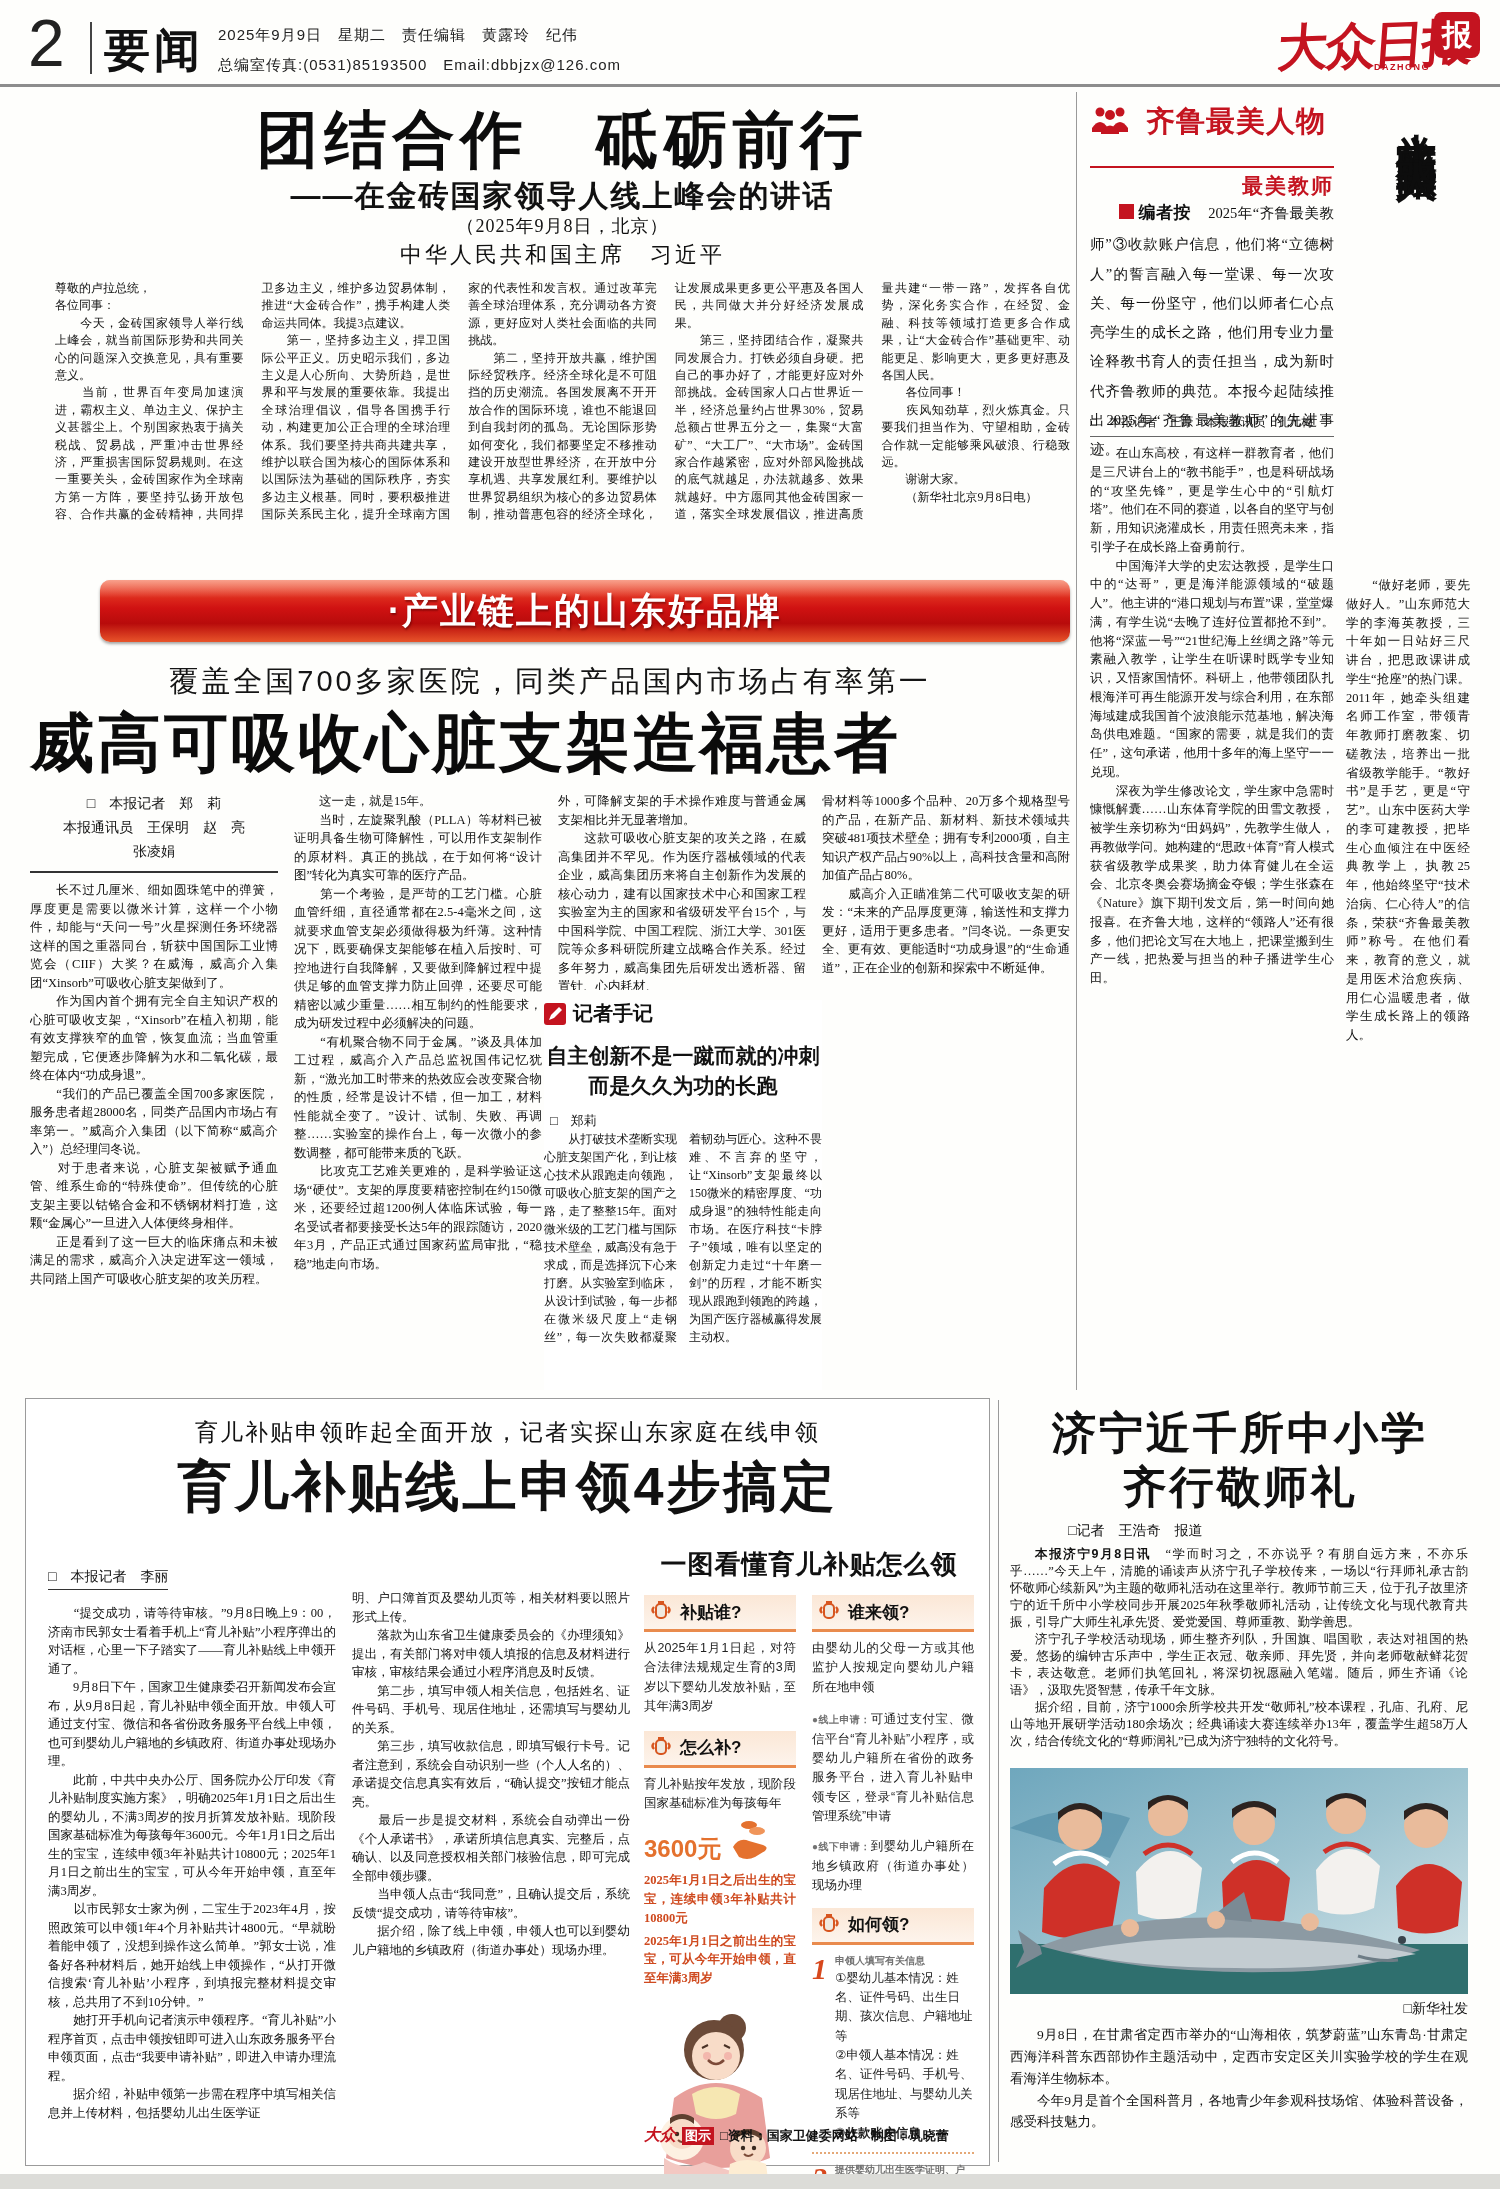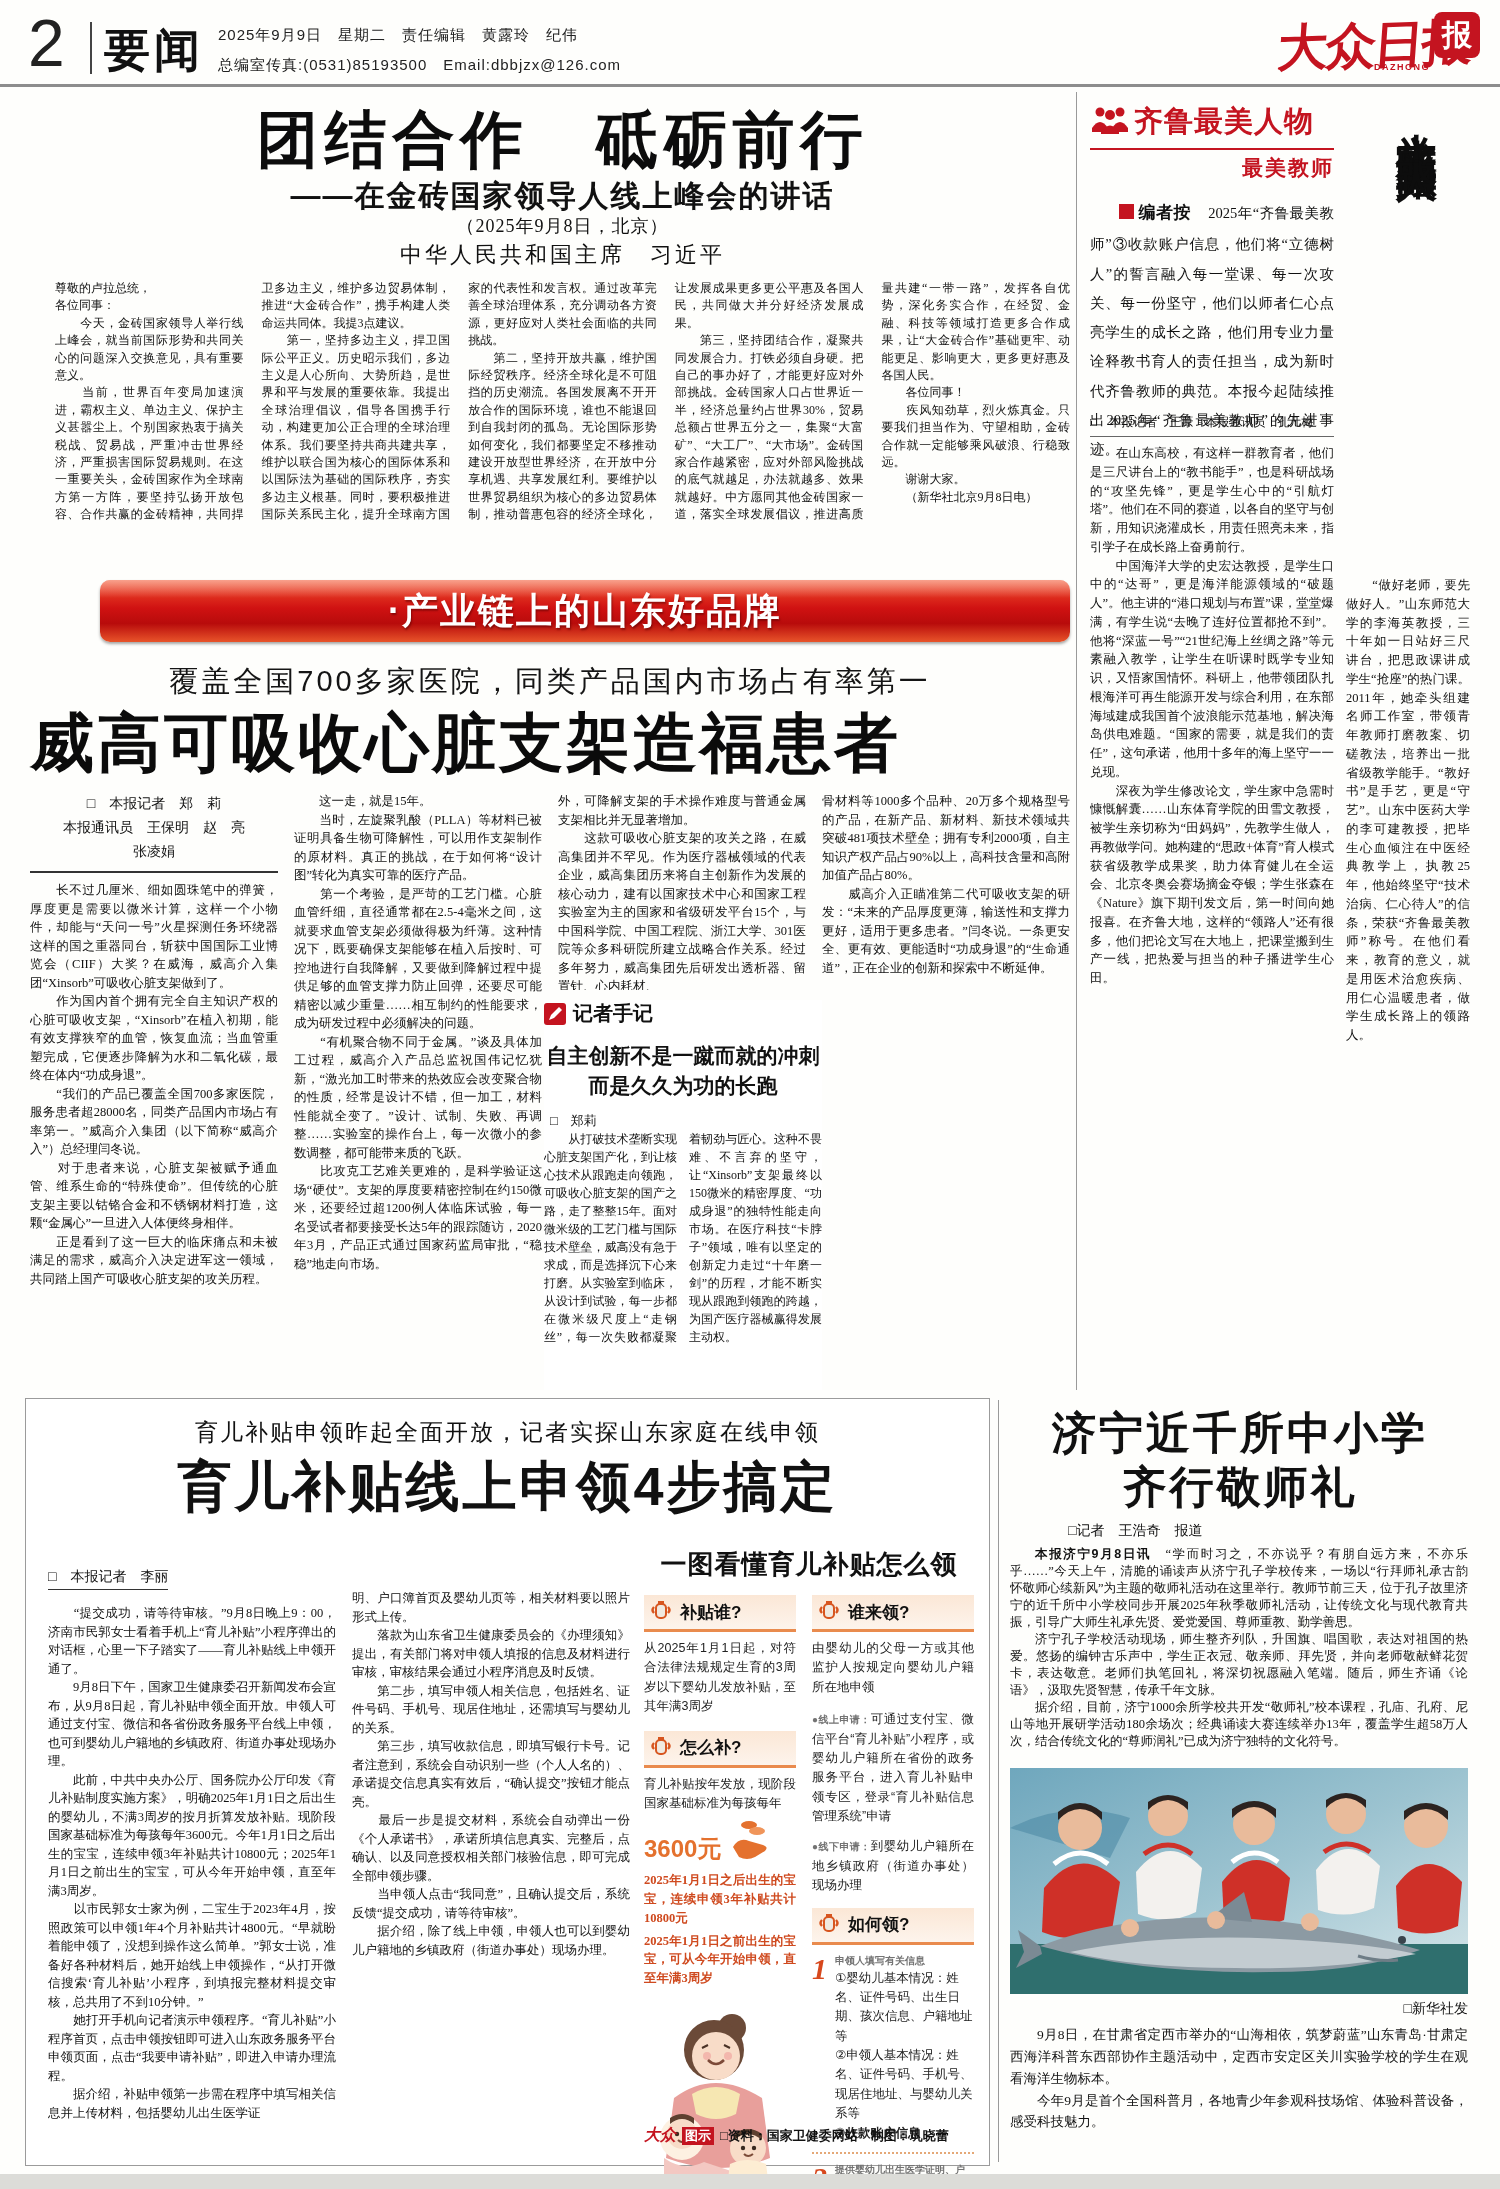--- a/index.html
+++ b/index.html
@@ -47,21 +47,21 @@
 
   
   .notes{background:#fff;}
   .notes-label{display:flex;align-items:center;gap:7px;font-family:var(--sans);font-weight:900;font-size:20px;}
   .pen-ico{width:22px;height:22px;background:var(--red);border-radius:3px;display:inline-flex;align-items:center;justify-content:center;}
   .notes-hl{font-family:var(--sans);font-weight:900;font-size:21px;text-align:center;line-height:1.45;}
   .notes-body{column-count:2;column-gap:12px;font-size:12px;line-height:1.5;}
 
   
   .vrule{background:#9a9a9a;width:1px;}
-  .qilu-logo-row{display:flex;align-items:center;gap:4px;border-bottom:2px solid var(--red);padding-bottom:6px;}
+  .qilu-logo-row{display:flex;align-items:center;gap:16px;border-bottom:2px solid var(--red);padding-bottom:24px;}
   .qilu-logo-text{font-family:var(--sans);font-weight:900;font-size:29px;color:var(--red);letter-spacing:1px;}
   .qilu-logo-sub{font-family:var(--sans);font-weight:700;font-size:21px;color:var(--red);text-align:right;letter-spacing:2px;}
   .ed-label{font-family:var(--sans);font-weight:900;font-size:17px;}
   .ed-sq{display:inline-block;width:15px;height:15px;background:var(--red);margin-right:4px;vertical-align:-1px;}
   .ed-text{font-size:14.5px;line-height:2.02;}
   .qilu-byline{font-size:12px;border-bottom:1px solid #666;padding-bottom:5px;white-space:nowrap;}
   .qilu-col{font-size:12.5px;line-height:1.5;}
   .vert-hl{writing-mode:vertical-rl;font-family:var(--serif);font-weight:900;font-size:41px;letter-spacing:3px;color:#0d0d0d;}
 
   

